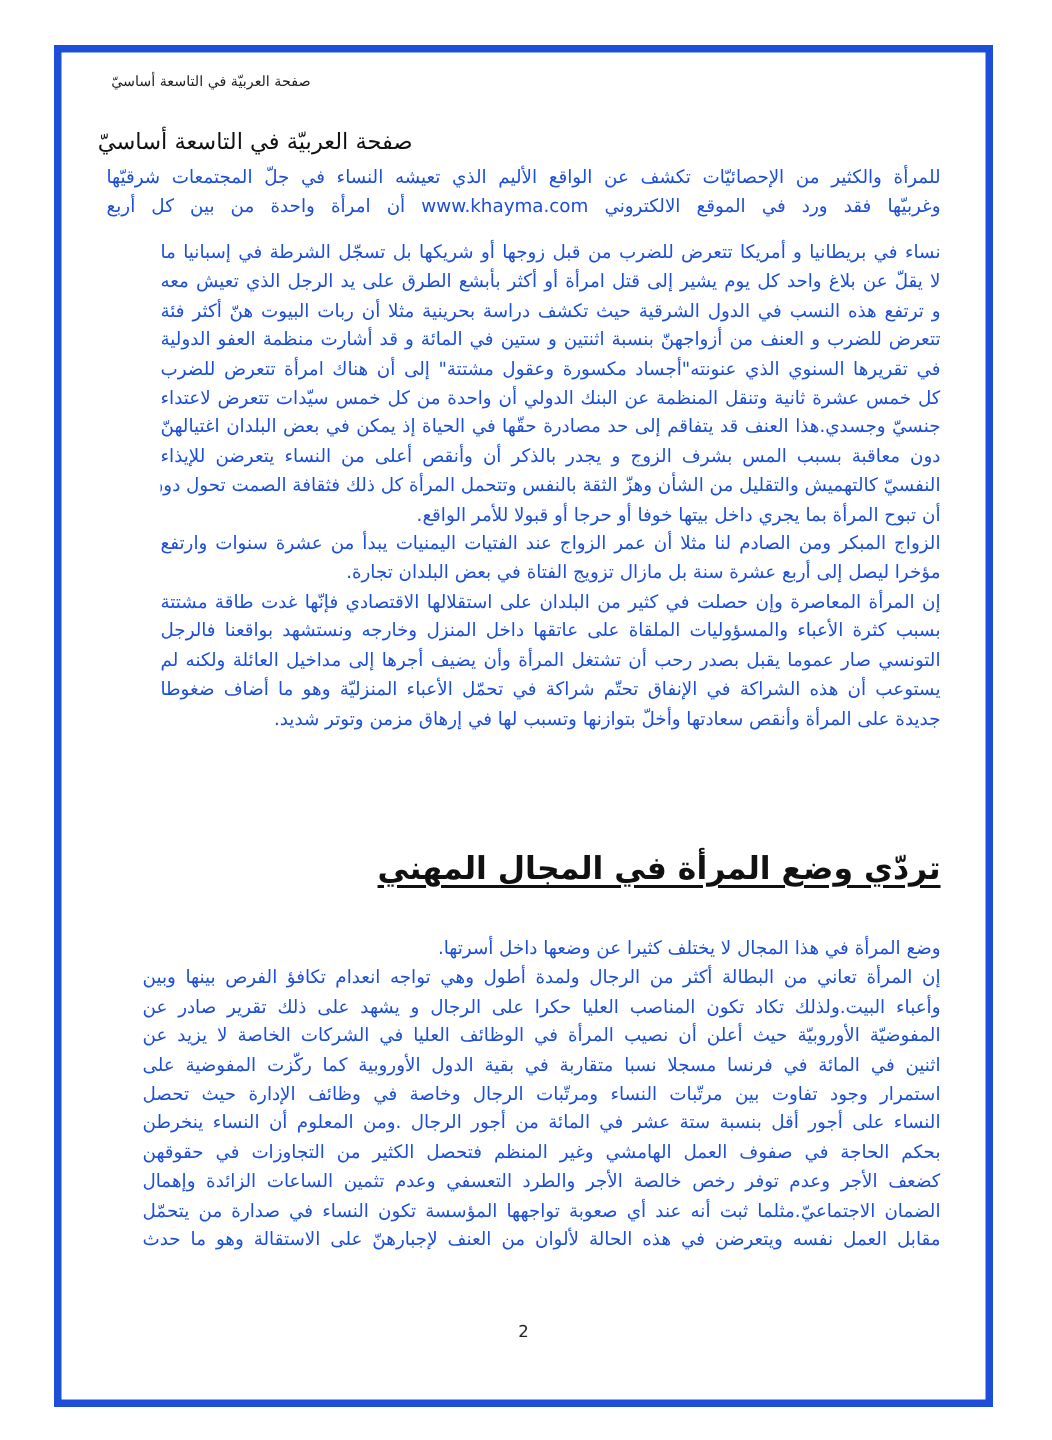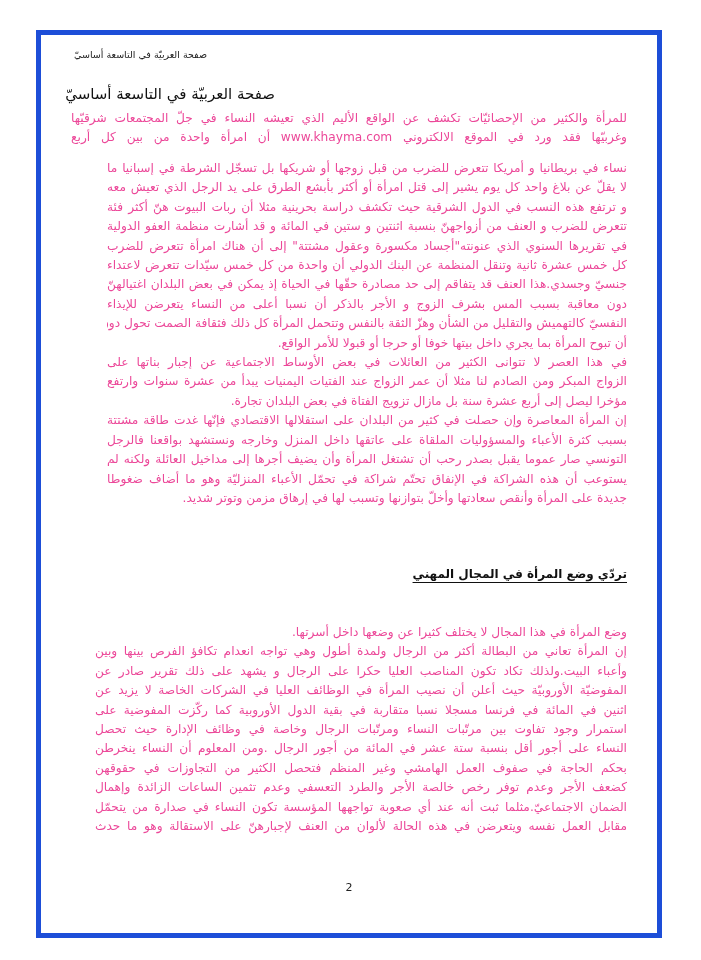--- a/index.html
+++ b/index.html
@@ -11,28 +11,28 @@
     .header-note {
       position: absolute; right: 450px; top: 14px; font-size: 9.5px; direction: rtl; color: #222;
       white-space: nowrap;
     }
     .doc-title {
       position: absolute; right: 382px; top: 50px; font-size: 15px; direction: rtl; color: #111;
       white-space: nowrap;
     }
     .body {
       position: absolute; left: 30px; right: 30px; direction: rtl; text-align: justify;
-      font-size: 12.2px; line-height: 19.4px; color: #ec4899;
+      font-size: 12.2px; line-height: 19.4px; color: #1d4ed8;
     }
     .body .line { display: block; white-space: nowrap; overflow: hidden; text-align-last: justify; text-align: justify; }
     .body .line.short { text-align-last: right; }
     .block1 { top: 74px; }
     .block2 { top: 124px; margin-left: 36px; }
     .section-heading {
-      position: absolute; right: 30px; top: 532px; direction: rtl; font-size: 12px; font-weight: bold;
+      position: absolute; right: 30px; top: 532px; direction: rtl; font-size: 21px; font-weight: bold;
       text-decoration: underline; text-underline-offset: 4px; color: #111; white-space: nowrap;
     }
     .block3 { top: 588px; margin-left: 24px; }
     .page-number {
       position: absolute; left: 0; right: 0; top: 846px; text-align: center; font-size: 11px; color: #222;
     }
   </style>
 </head>
 <body>
 
@@ -46,24 +46,23 @@
   </div>
 
   <div class="body block2">
     <span class="line">نساء في بريطانيا و أمريكا تتعرض للضرب من قبل زوجها أو شريكها بل تسجّل الشرطة في إسبانيا ما</span>
     <span class="line">لا يقلّ عن بلاغ واحد كل يوم يشير إلى قتل امرأة أو أكثر بأبشع الطرق على يد الرجل الذي تعيش معه</span>
     <span class="line">و ترتفع هذه النسب في الدول الشرقية حيث تكشف دراسة بحرينية مثلا أن ربات البيوت هنّ أكثر فئة</span>
     <span class="line">تتعرض للضرب و العنف من أزواجهنّ بنسبة اثنتين و ستين في المائة و قد أشارت منظمة العفو الدولية</span>
     <span class="line">في تقريرها السنوي الذي عنونته"أجساد مكسورة وعقول مشتتة" إلى أن هناك امرأة تتعرض للضرب</span>
     <span class="line">كل خمس عشرة ثانية وتنقل المنظمة عن البنك الدولي أن واحدة من كل خمس سيّدات تتعرض لاعتداء</span>
     <span class="line">جنسيّ وجسدي.هذا العنف قد يتفاقم إلى حد مصادرة حقّها في الحياة إذ يمكن في بعض البلدان اغتيالهنّ</span>
-    <span class="line">دون معاقبة بسبب المس بشرف الزوج و الأجر بالذكر أن نسبا أعلى من النساء يتعرضن للإيذاء</span>
+    <span class="line">دون معاقبة بسبب المس بشرف الزوج و يجدر بالذكر أن وأنقص أعلى من النساء يتعرضن للإيذاء</span>
     <span class="line">النفسيّ كالتهميش والتقليل من الشأن وهزّ الثقة بالنفس وتتحمل المرأة كل ذلك فثقافة الصمت تحول دون</span>
     <span class="line short">أن تبوح المرأة بما يجري داخل بيتها خوفا أو حرجا أو قبولا للأمر الواقع.</span>
-    <span class="line">في هذا العصر لا تتوانى الكثير من العائلات في بعض الأوساط الاجتماعية عن إجبار بناتها على</span>
     <span class="line">الزواج المبكر ومن الصادم لنا مثلا أن عمر الزواج عند الفتيات اليمنيات يبدأ من عشرة سنوات وارتفع</span>
     <span class="line short">مؤخرا ليصل إلى أربع عشرة سنة بل مازال تزويج الفتاة في بعض البلدان تجارة.</span>
     <span class="line">إن المرأة المعاصرة وإن حصلت في كثير من البلدان على استقلالها الاقتصادي فإنّها غدت طاقة مشتتة</span>
     <span class="line">بسبب كثرة الأعباء والمسؤوليات الملقاة على عاتقها داخل المنزل وخارجه ونستشهد بواقعنا فالرجل</span>
     <span class="line">التونسي صار عموما يقبل بصدر رحب أن تشتغل المرأة وأن يضيف أجرها إلى مداخيل العائلة ولكنه لم</span>
     <span class="line">يستوعب أن هذه الشراكة في الإنفاق تحتّم شراكة في تحمّل الأعباء المنزليّة وهو ما أضاف ضغوطا</span>
     <span class="line short">جديدة على المرأة وأنقص سعادتها وأخلّ بتوازنها وتسبب لها في إرهاق مزمن وتوتر شديد.</span>
   </div>
 
   <div class="section-heading">تردّي وضع المرأة في المجال المهني</div>

